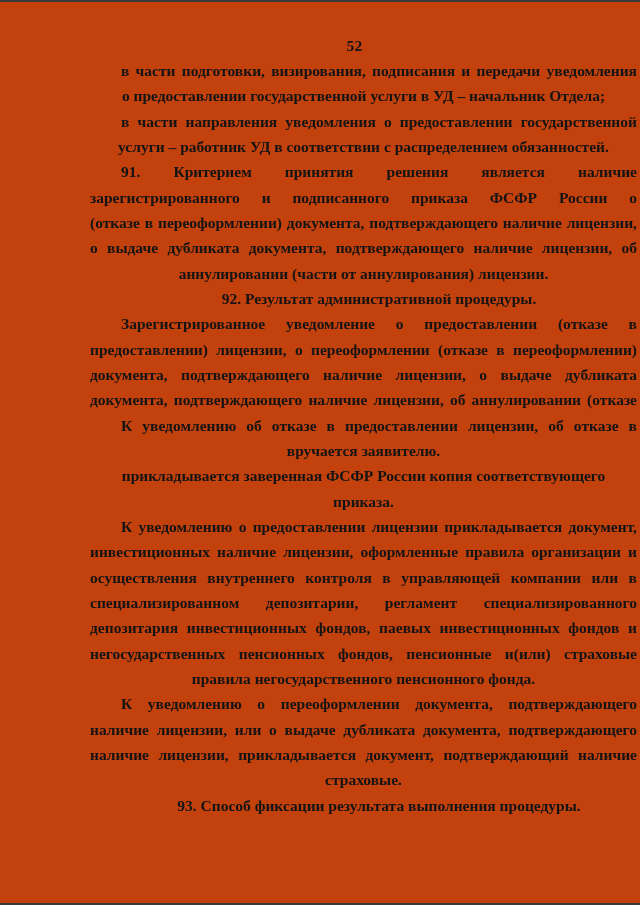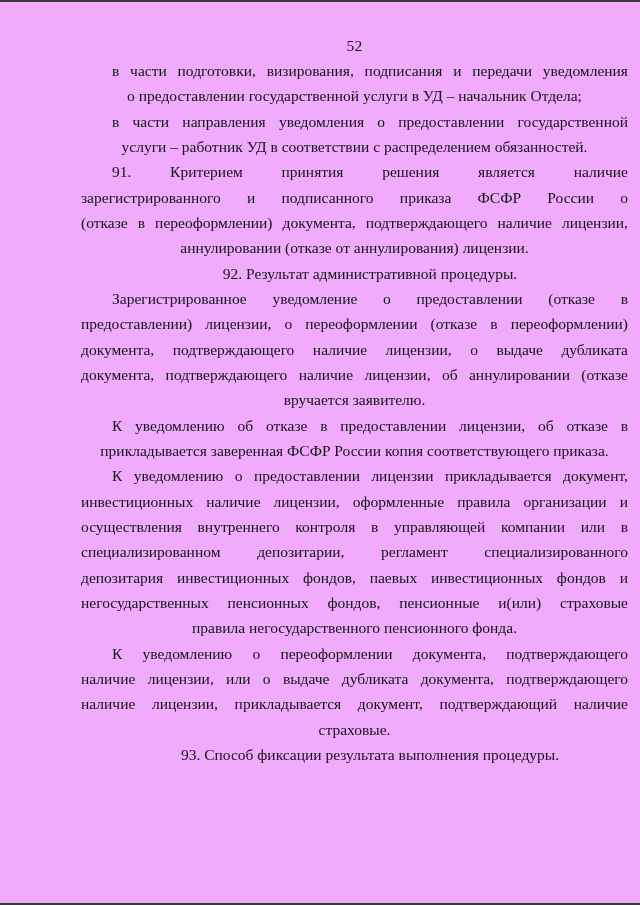--- a/index.html
+++ b/index.html
@@ -6,40 +6,41 @@
   body {
     width: 640px; height: 905px;
     background: #ffffff;
     position: relative;
     overflow: hidden;
     font-family: "Liberation Serif", "DejaVu Serif", serif;
     color: #141414;
   }
   .page {
     position: absolute; inset: 0;
-    background: #f0abfc;
+    background: #c2410c;
+    font-weight: bold;
   }
   .scan-edge-top {
     position: absolute; top: 0; left: 0; right: 0; height: 2px;
     background: #3a3a3a;
   }
   .scan-edge-bottom {
     position: absolute; bottom: 0; left: 0; right: 0; height: 2px;
     background: #3a3a3a;
   }
   .pageno {
     position: absolute;
     top: 37px; left: 81px; width: 547px;
     text-align: center;
     font-size: 15.5px;
     letter-spacing: 0.3px;
   }
   .doc-body {
     position: absolute;
-    top: 58px; left: 81px; width: 547px;
+    top: 58px; left: 90px; width: 547px;
     font-size: 15.5px;
     line-height: 25.33px;
   }
   .ln {
     margin: 0; padding: 0;
     text-align: center;
   }
   .ln.just {
     text-align: justify;
     text-align-last: justify;
@@ -55,28 +56,29 @@
   <div class="pageno">52</div>
 
   <div class="doc-body">
     <p class="ln ind just">в части подготовки, визирования, подписания и передачи уведомления</p>
     <p class="ln">о предоставлении государственной услуги в УД – начальник Отдела;</p>
     <p class="ln ind just">в части направления уведомления о предоставлении государственной</p>
     <p class="ln">услуги – работник УД в соответствии с распределением обязанностей.</p>
     <p class="ln ind just">91. Критерием принятия решения является наличие</p>
     <p class="ln just">зарегистрированного и подписанного приказа ФСФР России о</p>
     <p class="ln just">(отказе в переоформлении) документа, подтверждающего наличие лицензии,</p>
-    <p class="ln">аннулировании (отказе от аннулирования) лицензии.</p>
+    <p class="ln just">о выдаче дубликата документа, подтверждающего наличие лицензии, об</p>
+    <p class="ln">аннулировании (части от аннулирования) лицензии.</p>
     <p class="ln ind">92. Результат административной процедуры.</p>
     <p class="ln ind just">Зарегистрированное уведомление о предоставлении (отказе в</p>
     <p class="ln just">предоставлении) лицензии, о переоформлении (отказе в переоформлении)</p>
     <p class="ln just">документа, подтверждающего наличие лицензии, о выдаче дубликата</p>
     <p class="ln just">документа, подтверждающего наличие лицензии, об аннулировании (отказе</p>
+    <p class="ln ind just">К уведомлению об отказе в предоставлении лицензии, об отказе в</p>
     <p class="ln">вручается заявителю.</p>
-    <p class="ln ind just">К уведомлению об отказе в предоставлении лицензии, об отказе в</p>
     <p class="ln">прикладывается заверенная ФСФР России копия соответствующего приказа.</p>
     <p class="ln ind just">К уведомлению о предоставлении лицензии прикладывается документ,</p>
     <p class="ln just">инвестиционных наличие лицензии, оформленные правила организации и</p>
     <p class="ln just">осуществления внутреннего контроля в управляющей компании или в</p>
     <p class="ln just">специализированном депозитарии, регламент специализированного</p>
     <p class="ln just">депозитария инвестиционных фондов, паевых инвестиционных фондов и</p>
     <p class="ln just">негосударственных пенсионных фондов, пенсионные и(или) страховые</p>
     <p class="ln">правила негосударственного пенсионного фонда.</p>
     <p class="ln ind just">К уведомлению о переоформлении документа, подтверждающего</p>
     <p class="ln just">наличие лицензии, или о выдаче дубликата документа, подтверждающего</p>

